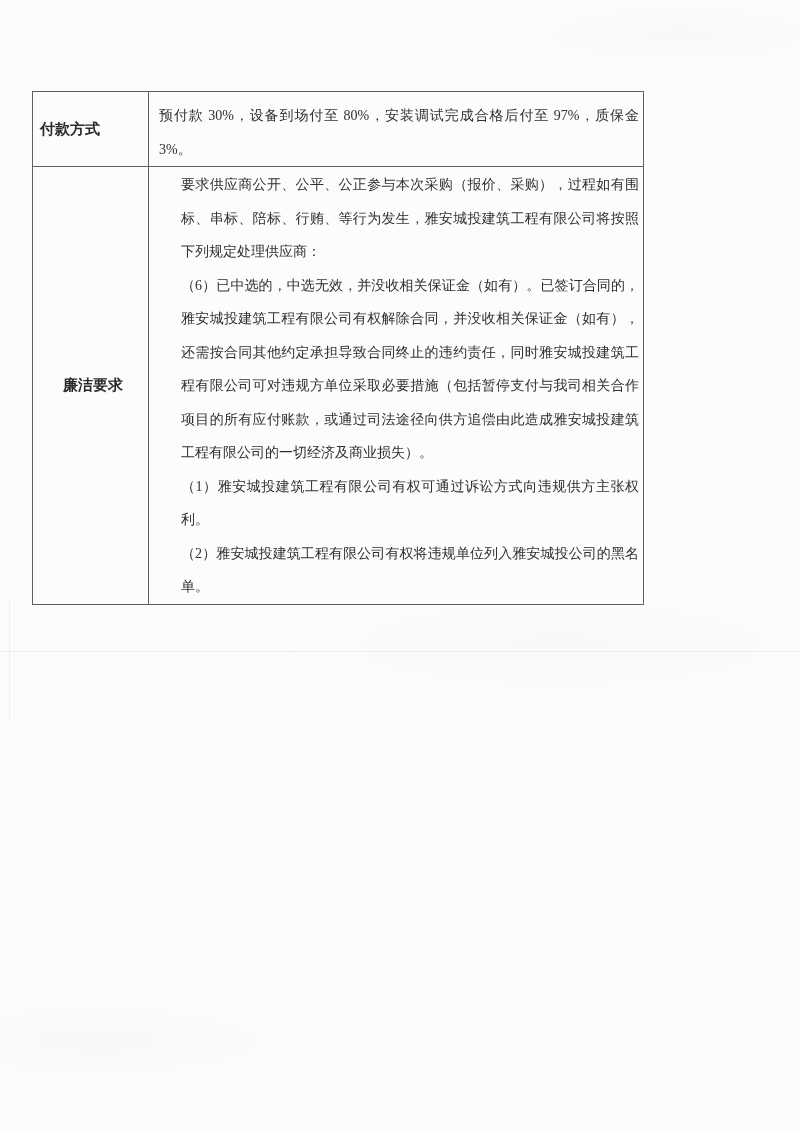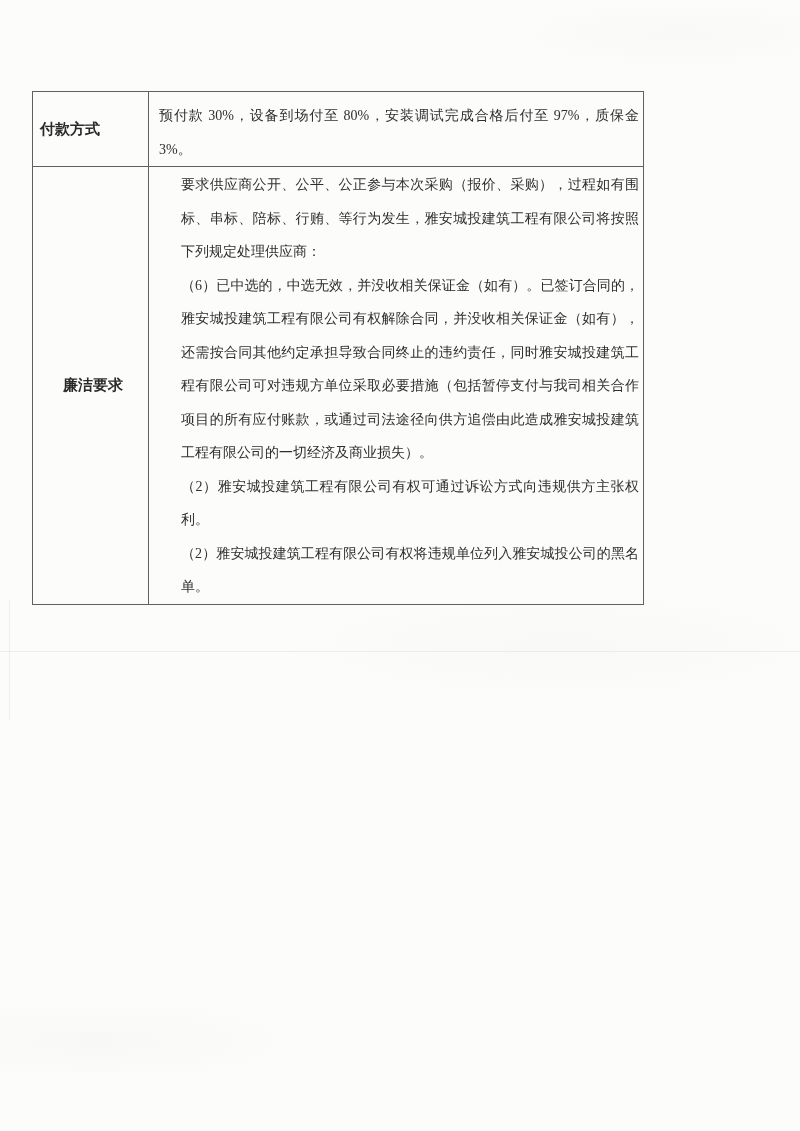--- a/index.html
+++ b/index.html
@@ -115,21 +115,21 @@
       <td class="label-cell pad-left">付款方式</td>
       <td class="content-cell">
         <p>预付款 30%，设备到场付至 80%，安装调试完成合格后付至 97%，质保金 3%。</p>
       </td>
     </tr>
     <tr class="row-integrity">
       <td class="label-cell centered">廉洁要求</td>
       <td class="content-cell">
         <p>要求供应商公开、公平、公正参与本次采购（报价、采购），过程如有围标、串标、陪标、行贿、等行为发生，雅安城投建筑工程有限公司将按照下列规定处理供应商：</p>
         <p>（6）已中选的，中选无效，并没收相关保证金（如有）。已签订合同的，雅安城投建筑工程有限公司有权解除合同，并没收相关保证金（如有），还需按合同其他约定承担导致合同终止的违约责任，同时雅安城投建筑工程有限公司可对违规方单位采取必要措施（包括暂停支付与我司相关合作项目的所有应付账款，或通过司法途径向供方追偿由此造成雅安城投建筑工程有限公司的一切经济及商业损失）。</p>
-        <p>（2）雅安城投建筑工程有限公司有权可通过诉讼方式向违规供方主张权利。</p>
+        <p>（1）雅安城投建筑工程有限公司有权可通过诉讼方式向违规供方主张权利。</p>
         <p>（2）雅安城投建筑工程有限公司有权将违规单位列入雅安城投公司的黑名单。</p>
       </td>
     </tr>
   </tbody>
     </table>
 
   <div class="fold-line"></div>
   <div class="edge-mark"></div>
 
 </div>

